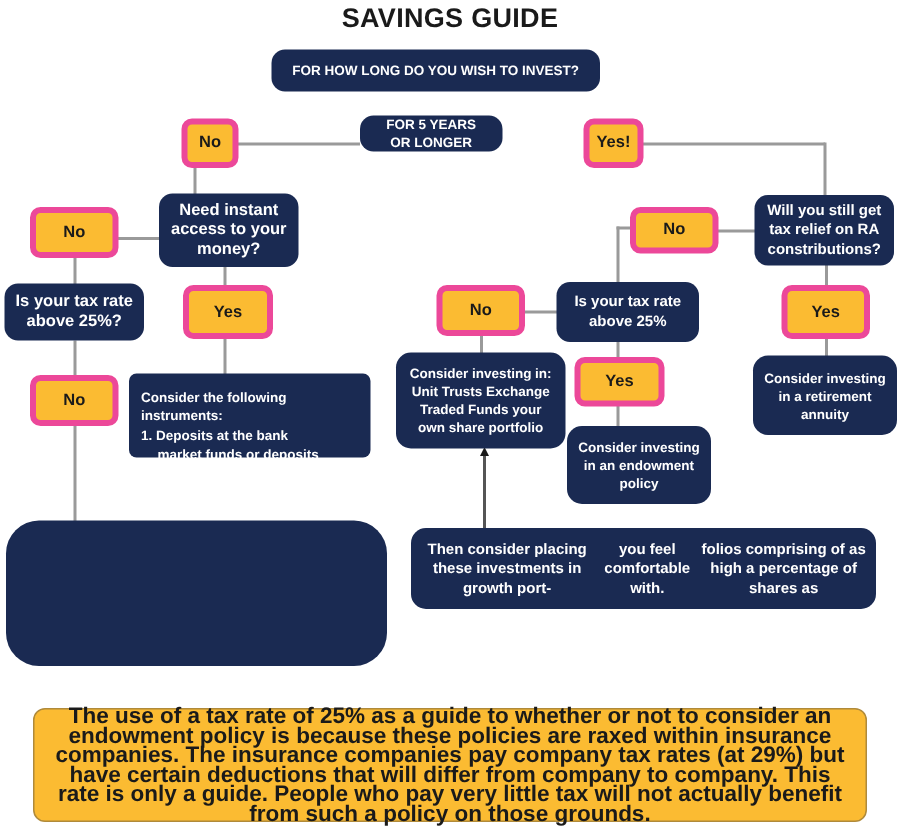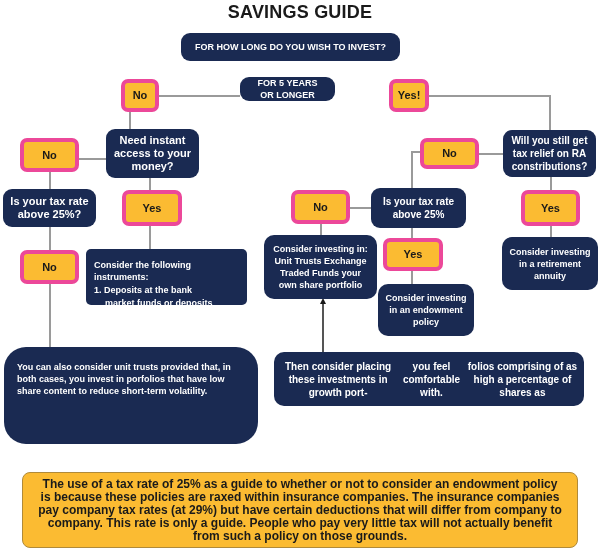--- a/index.html
+++ b/index.html
@@ -18,21 +18,21 @@
   .h { height: 1.5px; }
   .v { width: 1.5px; }
   .list { display: block; padding: 10px 12px; }
   .list div { margin: 1px 0; }
   .list .indent { padding-left: 11px; }
   .para { display: block; padding: 13px 14px; }
   .para p { margin: 0 0 11px 0; }
   .para p:last-child { margin: 0; }
   .note { position: absolute; left: 22px; top: 472px; width: 556px; height: 76px; box-sizing: border-box;
           background: #fbbb32; border: 1px solid #b08a3a; border-radius: 8px; color: #1a1a1a;
-          font-weight: bold; font-size: 12px; line-height: 13px; text-align: center;
+          font-weight: bold; font-size: 15px; line-height: 13px; text-align: center;
           display: flex; align-items: center; justify-content: center; padding: 4px 14px; }
   .arrow-head { position: absolute; width: 0; height: 0; border-left: 3px solid transparent;
                 border-right: 3px solid transparent; border-bottom: 6px solid #1a1a1a; }
 </style>
 </head>
 <body>
 
 <div class="title">SAVINGS GUIDE</div>
 
 <div class="line h" style="left:158px; top:95px; width:82px;"></div>
@@ -97,21 +97,20 @@
   <span>No</span>
 </div>
 
 <div class="box navy s9 list" style="left:86px; top:249px; width:161px; height:56px; border-radius:5px; padding:9px 8px; text-align:left;">
   <div>Consider the following instruments:</div>
   <div>1. Deposits at the bank</div>
   <div class="indent">market funds or deposits</div>
 </div>
 
 <div class="box navy s9 para" style="left:4px; top:347px; width:254px; height:97px; border-radius:22px; text-align:left; padding:14px 13px;">
-  <p>You can also consider unit trusts provided that, in both cases, you invest in porfolios that have low share content to reduce short-term volatility.</p>
 </div>
 
 <div class="box navy s10" style="left:503px; top:130px; width:93px; height:47px; flex-direction:column;">
   <span>Will you still get</span>
   <span>tax relief on RA</span>
   <span>constributions?</span>
 </div>
 
 <div class="box yellow s11" style="left:420px; top:138px; width:59px; height:31px;">
   <span>No</span>

